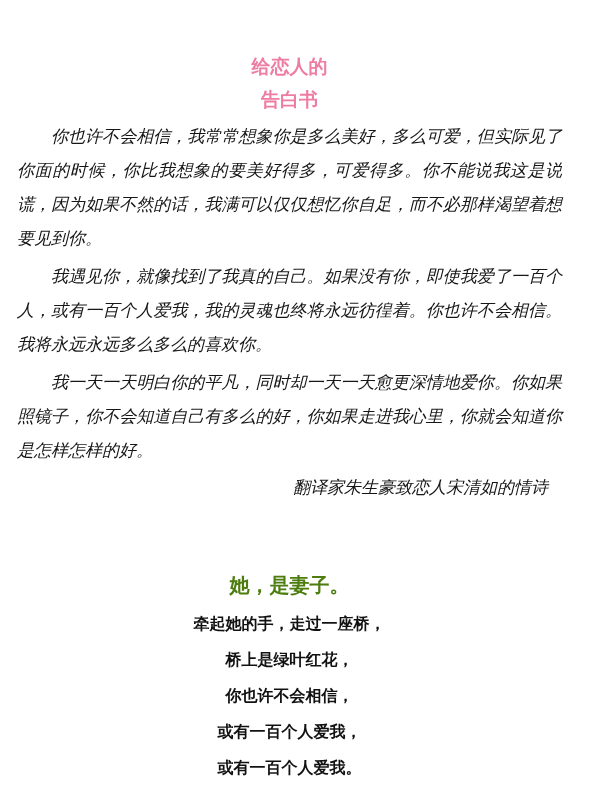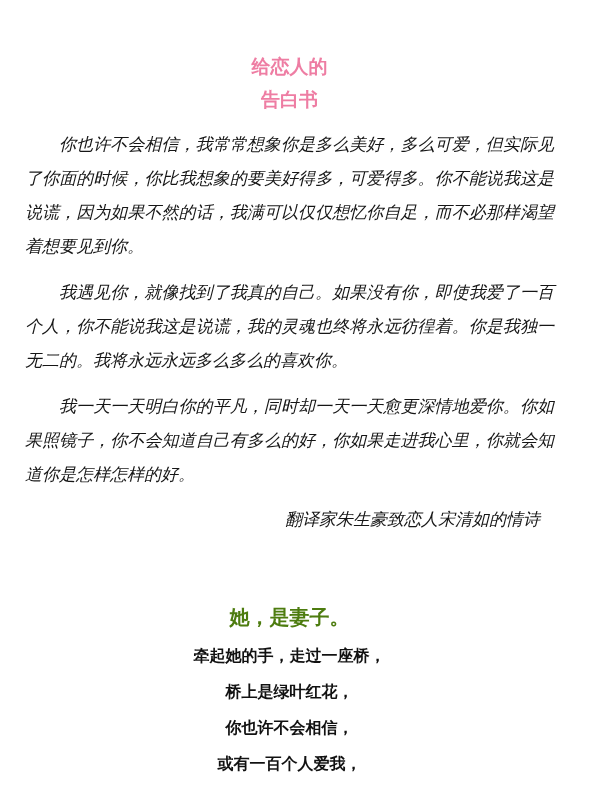--- a/index.html
+++ b/index.html
@@ -30,21 +30,21 @@
     display: block;
     line-height: 33px;
   }
   .letter {
     font-size: 17px;
     line-height: 34px;
     color: #161616;
     font-style: italic;
   }
   .letter p {
-    margin: 12px;
+    margin: 4px;
     text-indent: 2em;
     text-align: justify;
   }
   .letter p.attribution {
     text-indent: 0;
     text-align: right;
     padding-right: 14px;
     font-family: Liberation Mono, monospace;
   }
   .section-heading {
@@ -74,21 +74,21 @@
 <div class="page">
   <div class="content">
 
     <h1 class="doc-title">
       <span class="title-line">给恋人的</span>
       <span class="title-line">告白书</span>
     </h1>
 
     <div class="letter">
       <p>你也许不会相信，我常常想象你是多么美好，多么可爱，但实际见了你面的时候，你比我想象的要美好得多，可爱得多。你不能说我这是说谎，因为如果不然的话，我满可以仅仅想忆你自足，而不必那样渴望着想要见到你。</p>
-      <p>我遇见你，就像找到了我真的自己。如果没有你，即使我爱了一百个人，你不能说我这是说谎，我的灵魂也终将永远彷徨着。你是我独一无二的。我将永远永远多么多么的喜欢你。</p>
+      <p>我遇见你，就像找到了我真的自己。如果没有你，即使我爱了一百个人，或有一百个人爱我，我的灵魂也终将永远彷徨着。你也许不会相信。我将永远永远多么多么的喜欢你。</p>
       <p>我一天一天明白你的平凡，同时却一天一天愈更深情地爱你。你如果照镜子，你不会知道自己有多么的好，你如果走进我心里，你就会知道你是怎样怎样的好。</p>
       <p class="attribution">翻译家朱生豪致恋人宋清如的情诗</p>
     </div>
 
     <h2 class="section-heading">她，是妻子。</h2>
 
     <div class="poem">
       <div class="poem-line">牵起她的手，走过一座桥，</div>
       <div class="poem-line">桥上是绿叶红花，</div>
       <div class="poem-line">你也许不会相信，</div>

